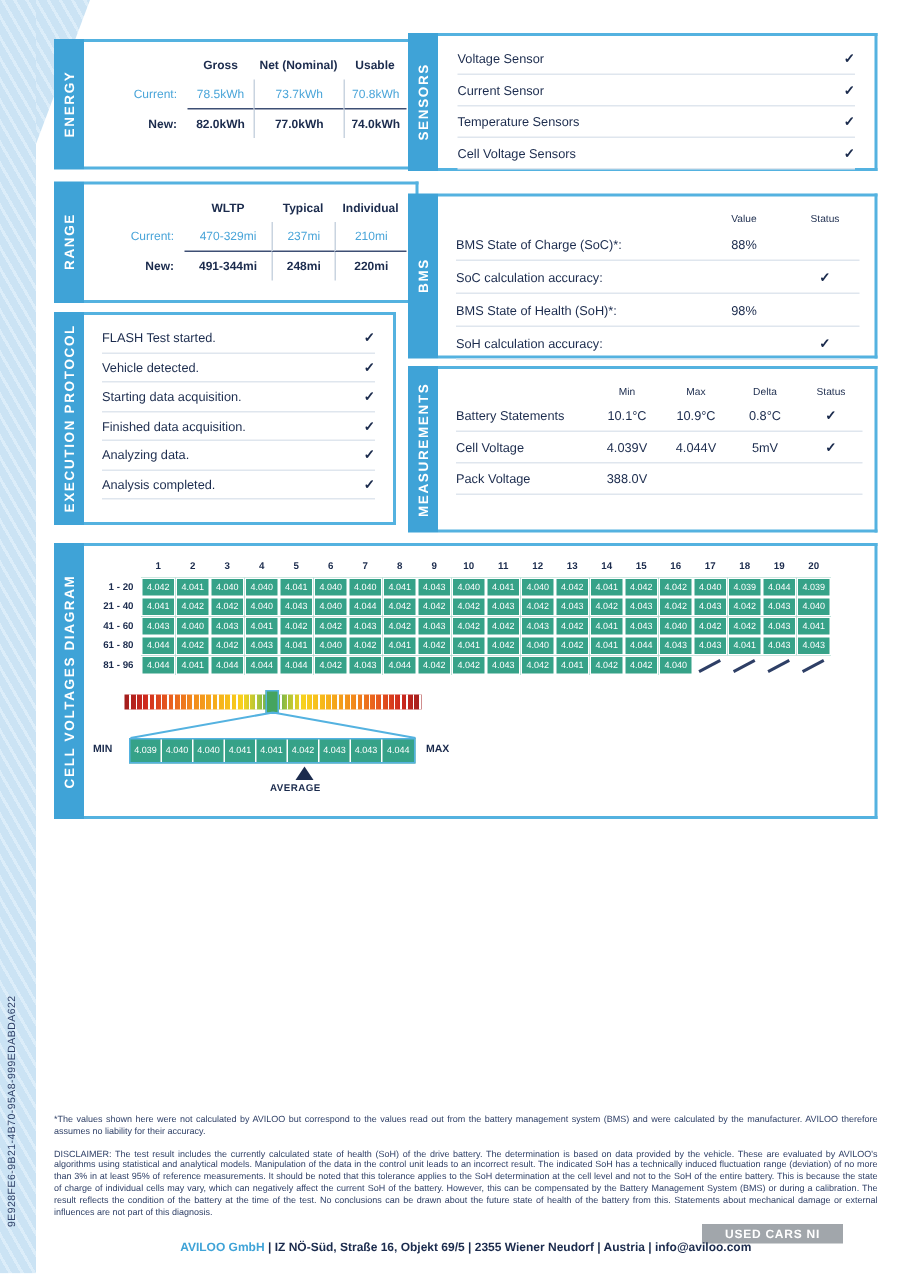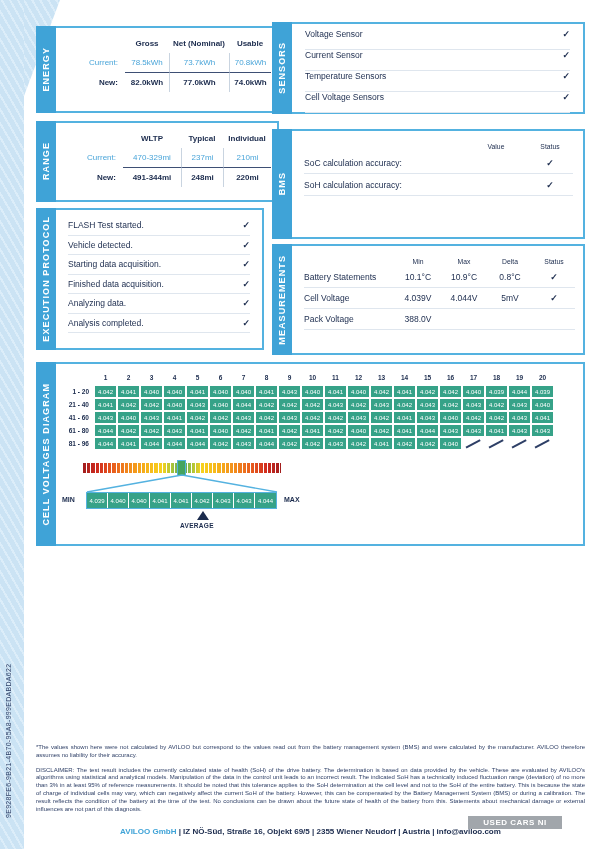--- a/index.html
+++ b/index.html
@@ -38,21 +38,21 @@
   .mg-h { font-weight:bold; font-size:8px; text-align:center; padding:4px 0 5px; }
   .mg-label { font-size:8px; text-align:right; padding:5px 7px 5px 0; }
   .mg-cell { font-size:8px; text-align:center; padding:5px 0; }
   .cur { color:#4aa5d9; }
   .new { color:#1b2b4d; font-weight:bold; }
   .vsep { border-left:1px solid #c9d4e0; }
   .hsep { border-bottom:1px solid #3e4f74; }
 
   
   .sens-body { padding:5px 13px 0 13px; }
-  .srow { display:flex; justify-content:space-between; height:20px;
+  .srow { display:flex; justify-content:space-between; align-items:center; height:20px;
           border-bottom:1px solid #dfe6ee; font-size:8.5px; }
   .scheck,.chk,.pcheck { font-weight:bold; font-size:9px; color:#1b2b4d; }
 
   
   .bms-body { padding:4px 10px 0 12px; }
   .bms-head { display:flex; font-size:6.8px; height:15px; align-items:flex-end; padding-bottom:2px; }
   .bh-sp,.mh-sp { flex:1; }
   .bh-val { width:62px; text-align:center; }
   .bh-st { width:46px; text-align:center; }
   .brow { display:flex; align-items:center; height:21px; border-bottom:1px solid #dfe6ee; font-size:8.5px; }
@@ -200,23 +200,33 @@
         <span>BMS</span>
       </div>
     <div class="box">
       <div class="bms-body" id="bms-body">
           <div class="bms-head">
             <div class="bh-sp"></div>
             <div class="bh-val">Value</div>
             <div class="bh-st">Status</div>
           </div>
           <div class="brow">
+            <div class="lbl">BMS State of Charge (SoC)*:</div>
+            <div class="val">88%</div>
+            <div class="st"></div>
+          </div>
+          <div class="brow">
             <div class="lbl">SoC calculation accuracy:</div>
             <div class="val"></div>
             <div class="st">✓</div>
+          </div>
+          <div class="brow">
+            <div class="lbl">BMS State of Health (SoH)*:</div>
+            <div class="val">98%</div>
+            <div class="st"></div>
           </div>
           <div class="brow">
             <div class="lbl">SoH calculation accuracy:</div>
             <div class="val"></div>
             <div class="st">✓</div>
           </div>
         </div>
     </div>
   </section>
 

